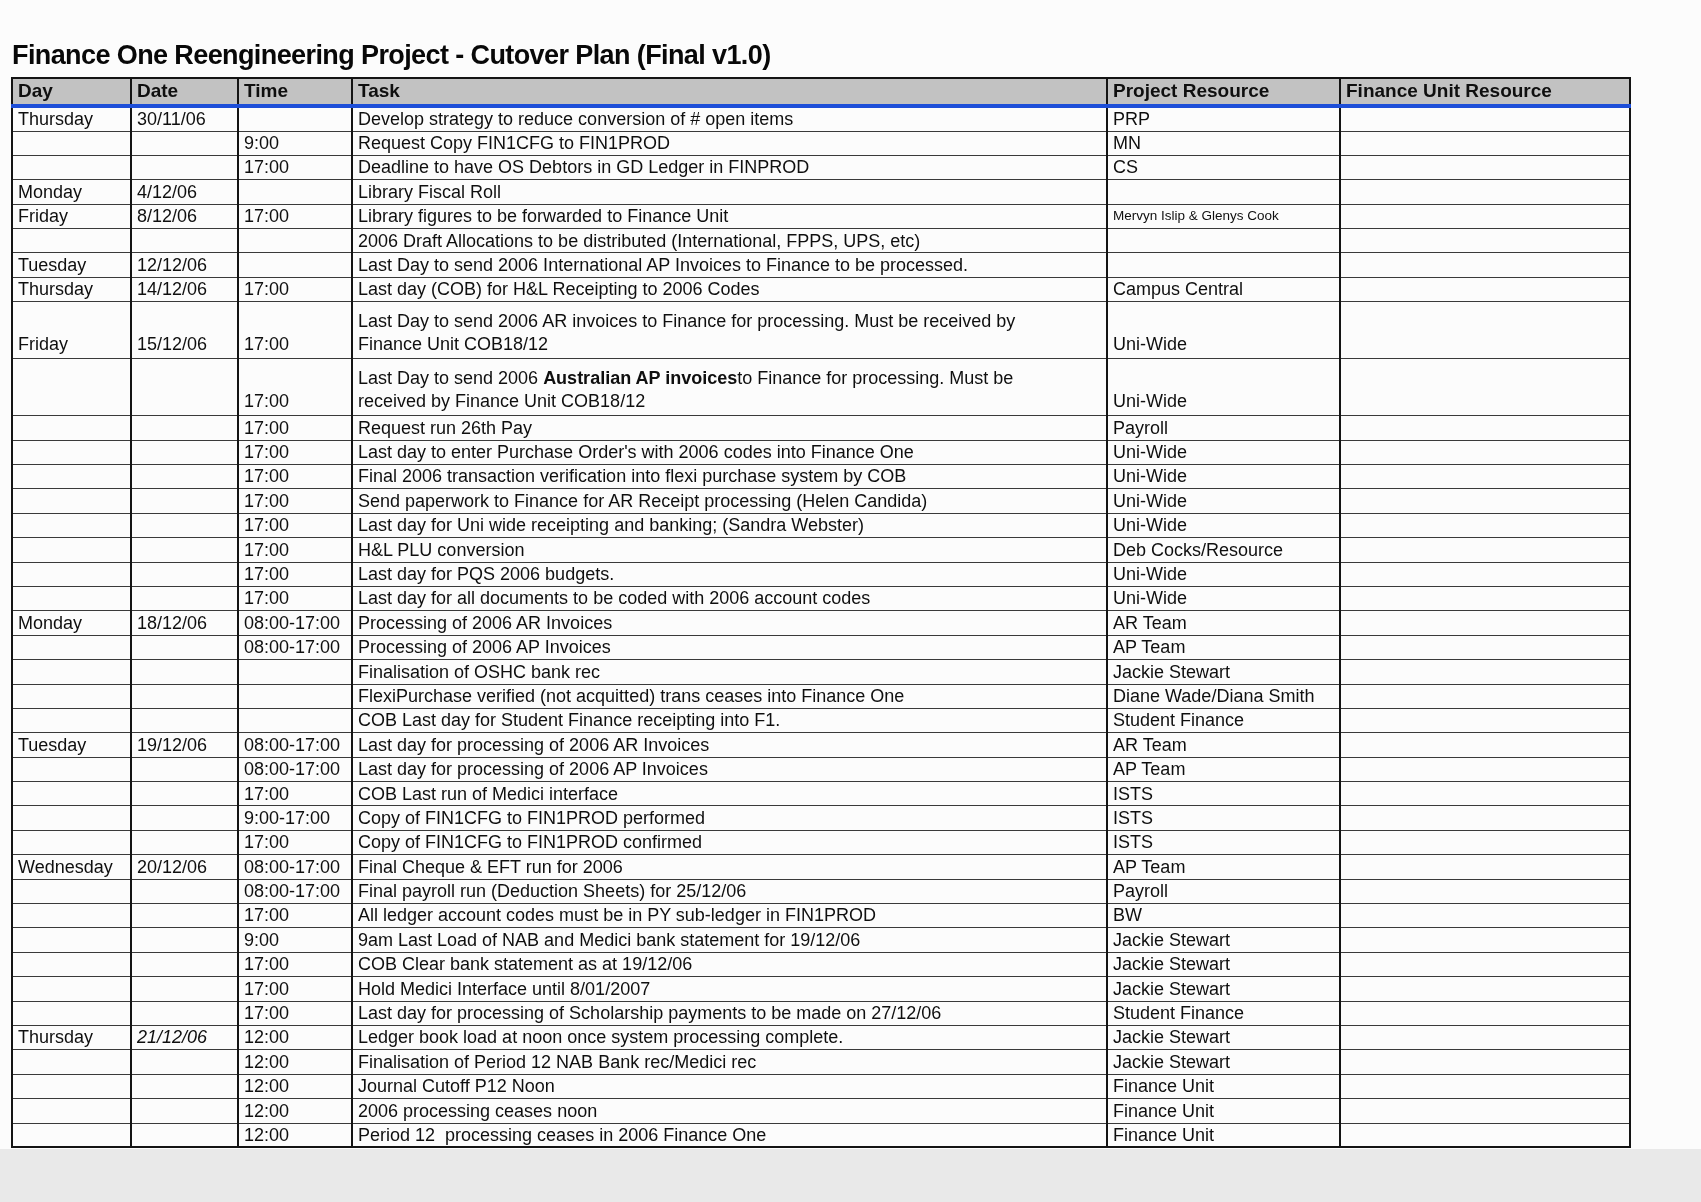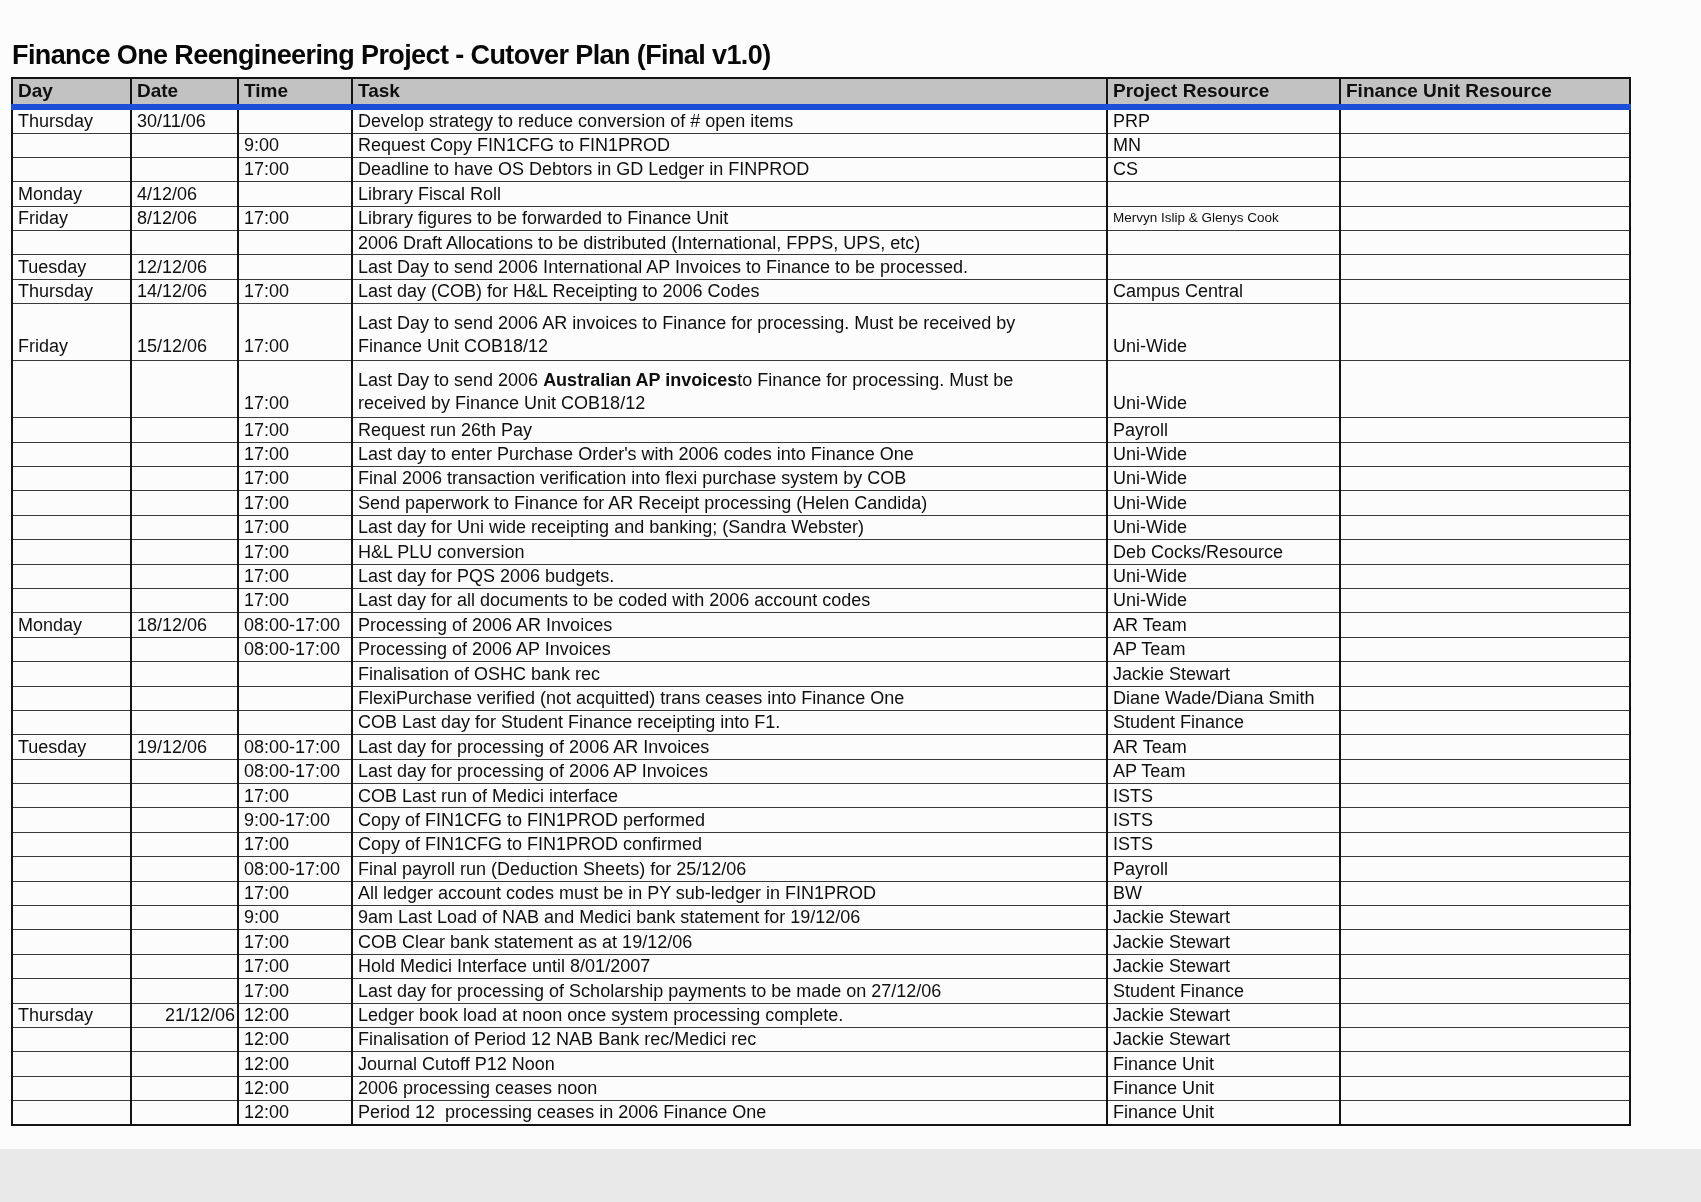--- a/index.html
+++ b/index.html
@@ -3,28 +3,28 @@
 <meta charset="utf-8">
 <style>
   html,body{margin:0;padding:0;background:#e9e9e9;}
   .canvas{position:relative;width:1701px;height:1149px;background:#fcfcfc;
           font-family:"Liberation Sans",sans-serif;color:#0f0f0f;overflow:hidden;}
   .title{position:absolute;left:12px;top:40px;font-size:27px;font-weight:bold;
          letter-spacing:-0.6px;white-space:nowrap;color:#080808;}
   table.plan{position:absolute;left:11px;top:77px;width:1618px;border-collapse:collapse;
              table-layout:fixed;border:2px solid #141414;}
   th{background:#c2c2c2;font-size:19px;font-weight:bold;text-align:left;
-     padding:1px 5px 2px 5px;border-bottom:6px solid #1d4ed8;border-left:2px solid #141414;
+     padding:1px 5px 2px 5px;border-bottom:4px solid #1d4ed8;border-left:2px solid #141414;
      height:25px;box-sizing:border-box;overflow:hidden;white-space:nowrap;}
   td{border-left:2px solid #141414;border-top:1px solid #3a3a3a;font-size:18px;
      line-height:22.5px;padding:0 2px 0 5px;height:24.4px;vertical-align:middle;
      white-space:pre-wrap;box-sizing:border-box;overflow:hidden;}
   tr.tall td{height:48.8px;vertical-align:bottom;padding-bottom:2px;line-height:23px;}
   tr.tall td.task{vertical-align:top;padding-top:8px;}
-  td.right{text-align:right;padding-right:2px;}
+  td.right{padding-right:2px;font-style:italic;}
   td.small{font-size:13.5px;}
   td.b{font-weight:normal;}
   .footer-file{position:absolute;left:115px;top:1166px;font-size:18px;color:#1c1c1c;}
   .footer-page{position:absolute;left:1540px;top:1162px;font-size:15.5px;color:#1c1c1c;}
 </style>
 </head>
 <body>
 
 <div class="canvas">
   <div class="title">Finance One Reengineering Project - Cutover Plan (Final v1.0)</div>
@@ -267,20 +267,28 @@
         </tr>
         <tr>
           <td class="day"></td>
           <td class="date"></td>
           <td class="time">17:00</td>
           <td class="task">Copy of FIN1CFG to FIN1PROD confirmed</td>
           <td class="pr">ISTS</td>
           <td class="fu"></td>
         </tr>
         <tr>
+          <td class="day">Wednesday</td>
+          <td class="date">20/12/06</td>
+          <td class="time">08:00-17:00</td>
+          <td class="task">Final Cheque &amp; EFT run for 2006</td>
+          <td class="pr">AP Team</td>
+          <td class="fu"></td>
+        </tr>
+        <tr>
           <td class="day"></td>
           <td class="date"></td>
           <td class="time">08:00-17:00</td>
           <td class="task">Final payroll run (Deduction Sheets) for 25/12/06</td>
           <td class="pr">Payroll</td>
           <td class="fu"></td>
         </tr>
         <tr>
           <td class="day"></td>
           <td class="date"></td>

